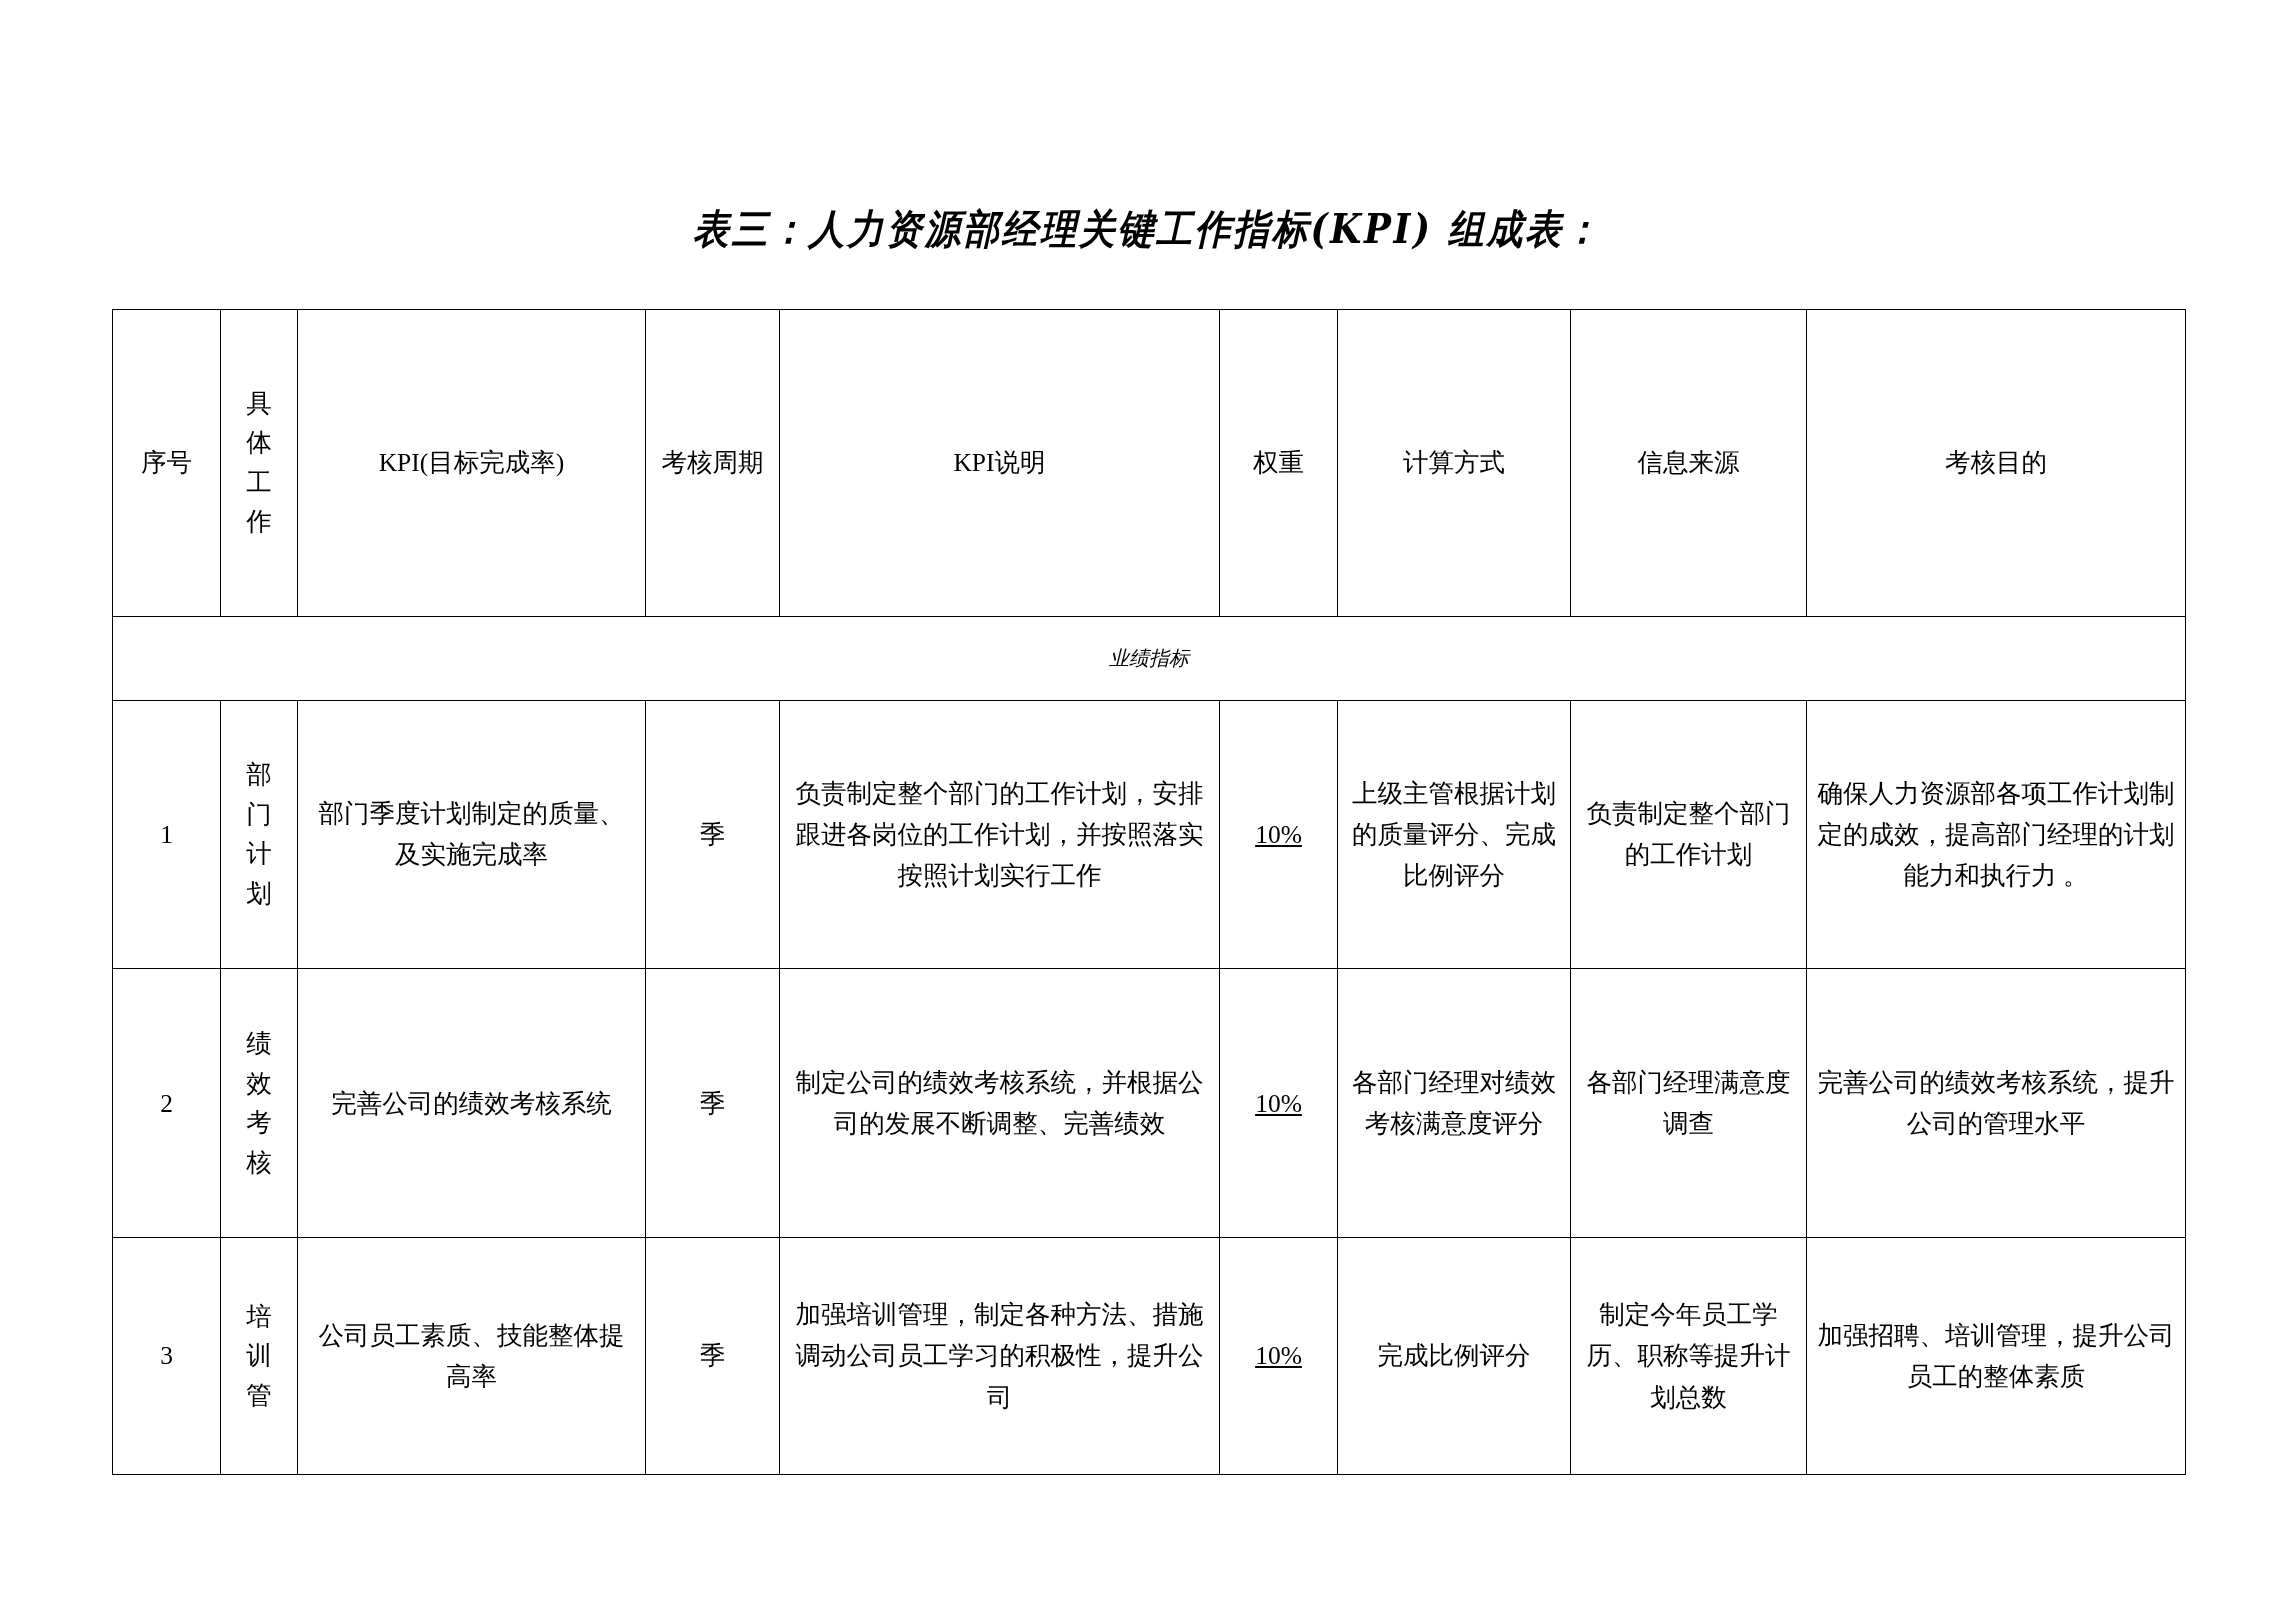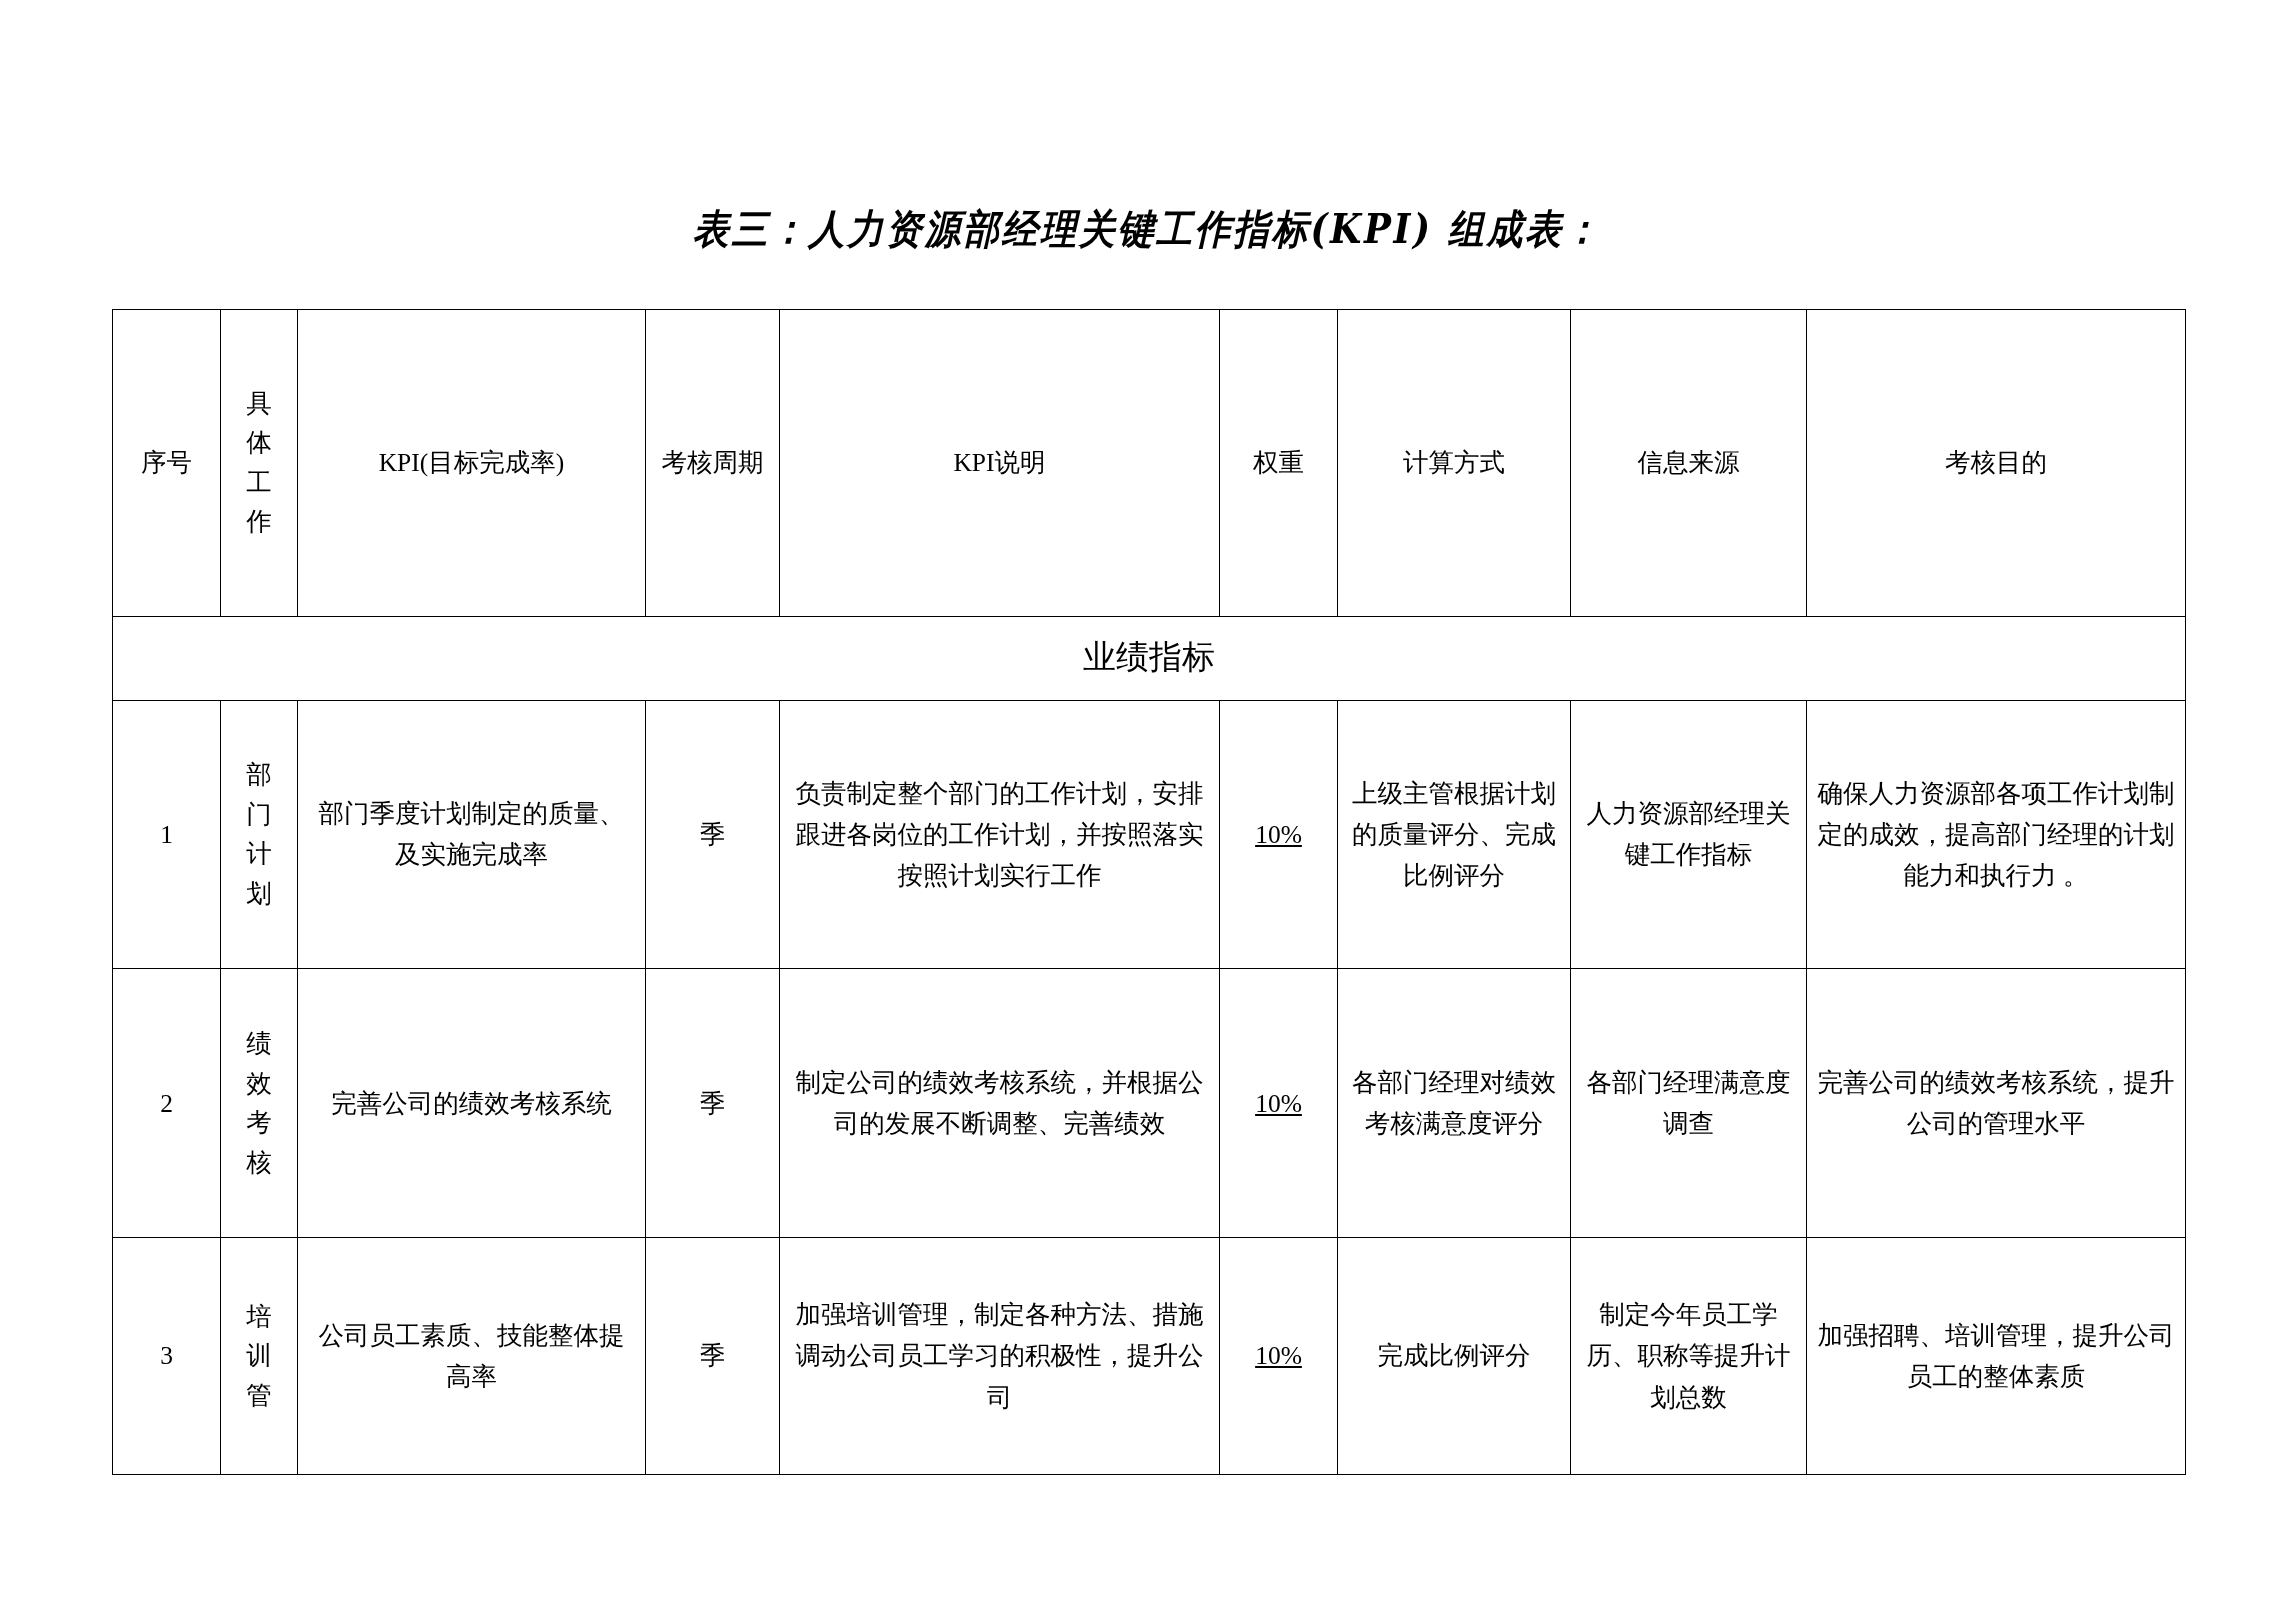--- a/index.html
+++ b/index.html
@@ -59,21 +59,21 @@
   col.c-work    { width: 77px; }
   col.c-kpi     { width: 348px; }
   col.c-cycle   { width: 134px; }
   col.c-desc    { width: 440px; }
   col.c-weight  { width: 118px; }
   col.c-calc    { width: 233px; }
   col.c-source  { width: 236px; }
   col.c-purpose { width: 379px; }
 
   .hdr-row td { height: 293px; }
-  .band-row td { height: 70px; font-size: 33px; }
+  .band-row td { height: 70px; font-size: 20px; font-style: italic; }
   .data-row td { height: 255px; }
   .data-row.r3 td { height: 223px; }
 
   
   .vert {
     display: block;
     line-height: 1.55;
     font-size: 25.5px;
     word-break: break-all;
     white-space: normal;
@@ -136,21 +136,21 @@
               <span class="ch">门</span>
               <span class="ch">计</span>
               <span class="ch">划</span>
             </span>
           </td>
         <td>部门季度计划制定的质量、及实施完成率</td>
         <td>季</td>
         <td>负责制定整个部门的工作计划，安排跟进各岗位的工作计划，并按照落实按照计划实行工作</td>
         <td class="pct">10%</td>
         <td>上级主管根据计划的质量评分、完成比例评分</td>
-        <td>人力资源部经理关键工作指标</td>
+        <td>负责制定整个部门的工作计划</td>
         <td>确保人力资源部各项工作计划制定的成效，提高部门经理的计划能力和执行力 。</td>
       </tr>
 
       <tr class="data-row r2">
         <td class="num">2</td>
         <td>
             <span class="vert">
               <span class="ch">绩</span>
               <span class="ch">效</span>
               <span class="ch">考</span>

